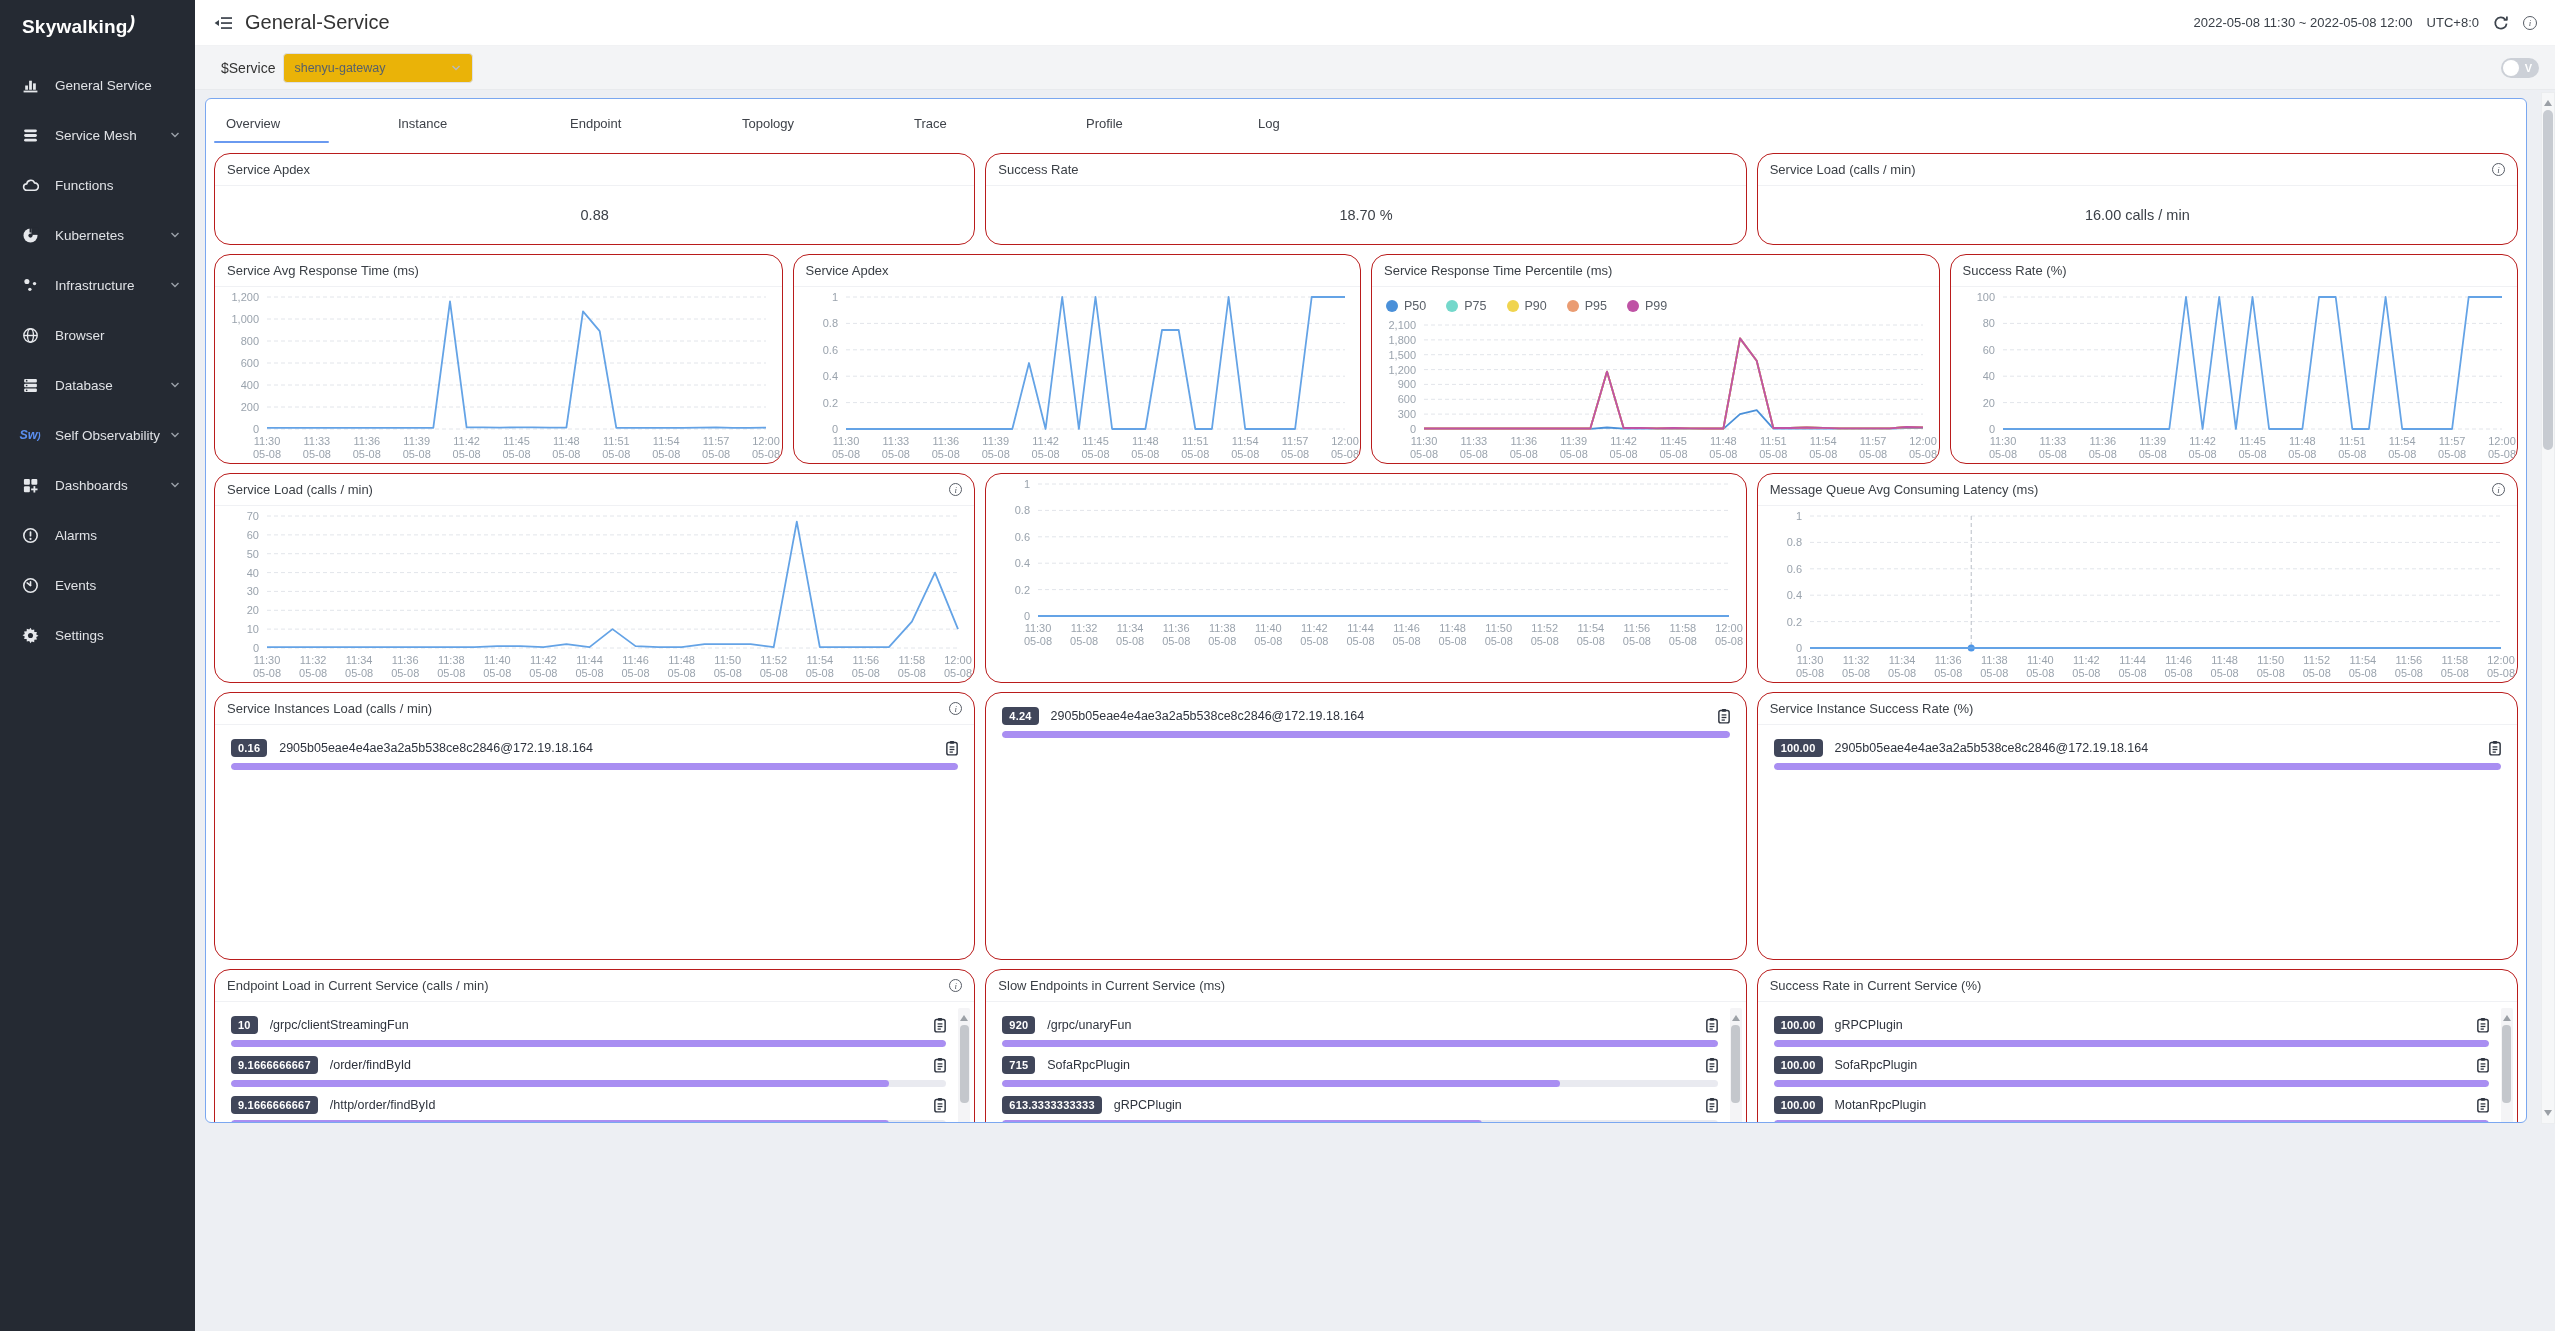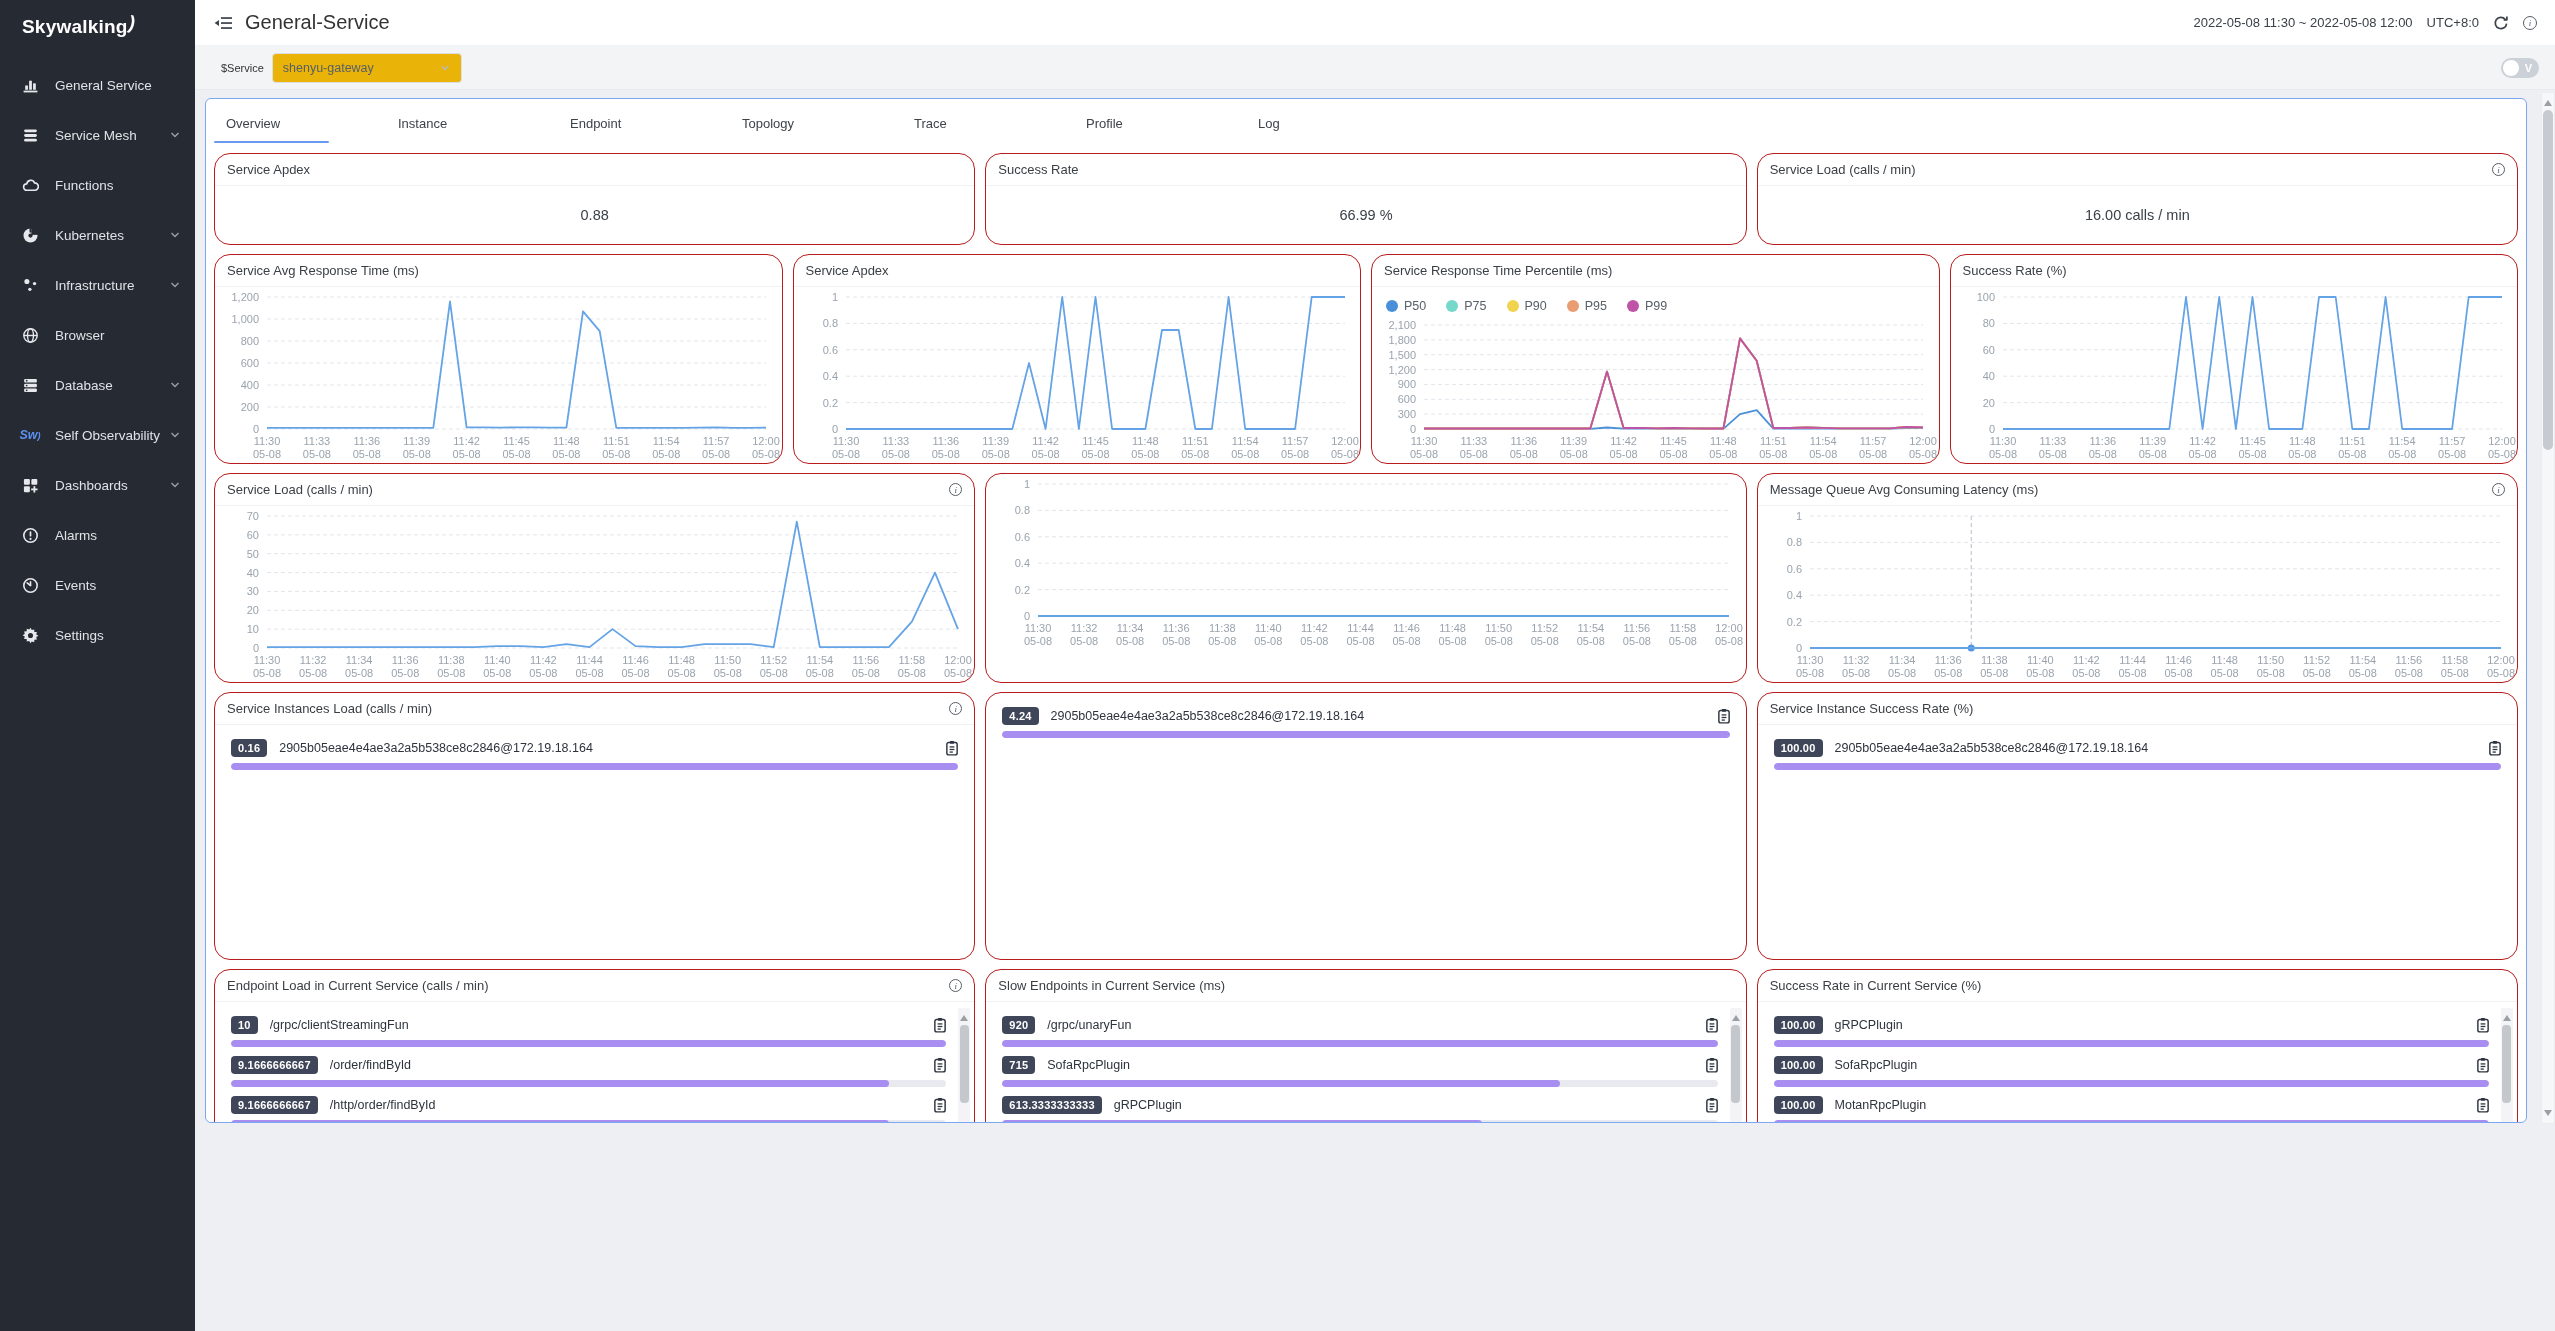--- a/index.html
+++ b/index.html
@@ -20,21 +20,21 @@
 .sw-text{color:#5b8ff0;font-weight:bold;font-size:12.5px;font-style:italic}
 
 .main{flex:1;display:flex;flex-direction:column;min-width:0}
 .topbar{height:46px;background:#fff;display:flex;align-items:center;padding:0 18px;flex-shrink:0;border-bottom:1px solid #f1f2f4}
 .collapse-icon svg{width:20px;height:16px;display:block}
 .page-title{margin-left:12px;font-size:20px;color:#333}
 .topbar-right{margin-left:auto;display:flex;align-items:center;gap:14px;font-size:13px;color:#3a4048}
 .refresh-icon svg{width:16px;height:16px;display:block}
 .info-circle{width:14px;height:14px;border:1.2px solid #575d66;border-radius:50%;display:inline-flex;align-items:center;justify-content:center;font-size:9px;color:#575d66;font-family:"Liberation Serif",serif;font-style:italic;flex-shrink:0}
 .toolbar{height:44px;background:#f3f4f6;display:flex;align-items:center;padding:0 16px 0 26px;flex-shrink:0;border-bottom:1px solid #e8eaed}
-.service-label{font-size:11px;color:#333;margin-right:8px}
+.service-label{font-size:14px;color:#333;margin-right:8px}
 .select{width:190px;height:30px;background:#eab308;border:1px solid #dcdfe6;border-radius:4px;display:flex;align-items:center;justify-content:space-between;padding:0 10px;font-size:12.5px;color:#57606a;cursor:pointer}
 .select .chev svg{width:12px;height:12px}
 .toggle{margin-left:auto;width:38px;height:20px;background:#ccd0d7;border-radius:10px;position:relative;cursor:pointer}
 .knob{position:absolute;left:2px;top:2px;width:16px;height:16px;background:#fff;border-radius:50%}
 .toggle-label{position:absolute;right:7px;top:50%;transform:translateY(-50%);color:#fff;font-size:11px;font-weight:bold}
 
 .content{position:relative;flex:1;background:#edeff3;overflow:hidden}
 .panel{position:absolute;left:10px;top:8px;width:2322px;height:1025px;background:#fff;border:1px solid #7aa7f0;border-radius:6px;overflow:hidden;display:flex;flex-direction:column}
 .tabs{display:flex;height:48px;flex-shrink:0}
 .tab{width:172px;display:flex;align-items:center;padding-left:20px;font-size:13px;color:#3e4249;position:relative;cursor:pointer}
@@ -289,21 +289,21 @@
                 </div>
                 <div class="card-body">
                   <div class="stat-value">0.88</div>
                 </div>
               </div>
               <div class="card">
                 <div class="card-header">
                   <span class="card-title">Success Rate</span>
                 </div>
                 <div class="card-body">
-                  <div class="stat-value">66.99 %</div>
+                  <div class="stat-value">18.70 %</div>
                 </div>
               </div>
               <div class="card">
                 <div class="card-header">
                   <span class="card-title">Service Load (calls / min)</span>
                   <span class="info-circle">i</span>
                 </div>
                 <div class="card-body">
                   <div class="stat-value">16.00 calls / min</div>
                 </div>

